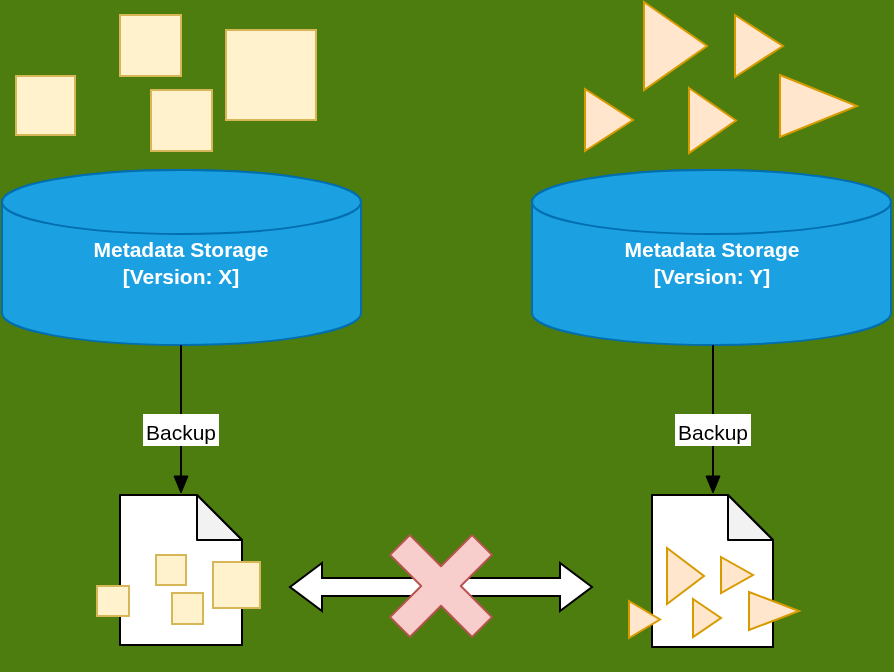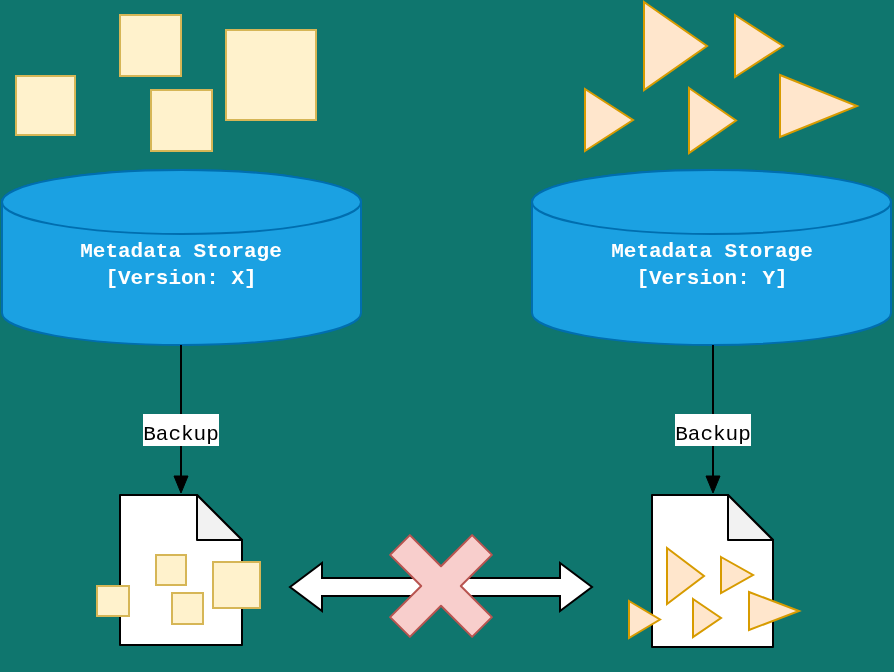--- a/index.html
+++ b/index.html
@@ -1,17 +1,17 @@
 <!DOCTYPE html>
 <html><head>
 <meta charset="utf-8">
 <style>
   html,body { margin:0; padding:0; background:#ffffff; }
-  #stage { position:relative; width:894px; height:672px; background:#0f766e;
-           font-family:Liberation Mono, monospace; }
+  #stage { position:relative; width:894px; height:672px; background:#4d7c0f;
+           font-family:Liberation Sans, sans-serif; }
   svg { display:block; }
   .sq   { fill:#FFF2CC; stroke:#D6B656; stroke-width:2; }
   .tri  { fill:#FFE6CC; stroke:#D79B00; stroke-width:2; }
   .cyl  { fill:#1BA1E2; stroke:#006EAF; stroke-width:2; }
   .doc  { fill:#FFFFFF; stroke:#000000; stroke-width:2; stroke-linejoin:round; }
   .fold { fill:#F2F2F2; stroke:#000000; stroke-width:2; stroke-linejoin:round; }
   .aline{ stroke:#000000; stroke-width:2; fill:none; }
   .ahead{ fill:#000000; stroke:#000000; }
   .lblbg{ fill:#FFFFFF; }
   .cyl-label { fill:#FFFFFF; font-size:21px; font-weight:bold; text-anchor:middle; }

